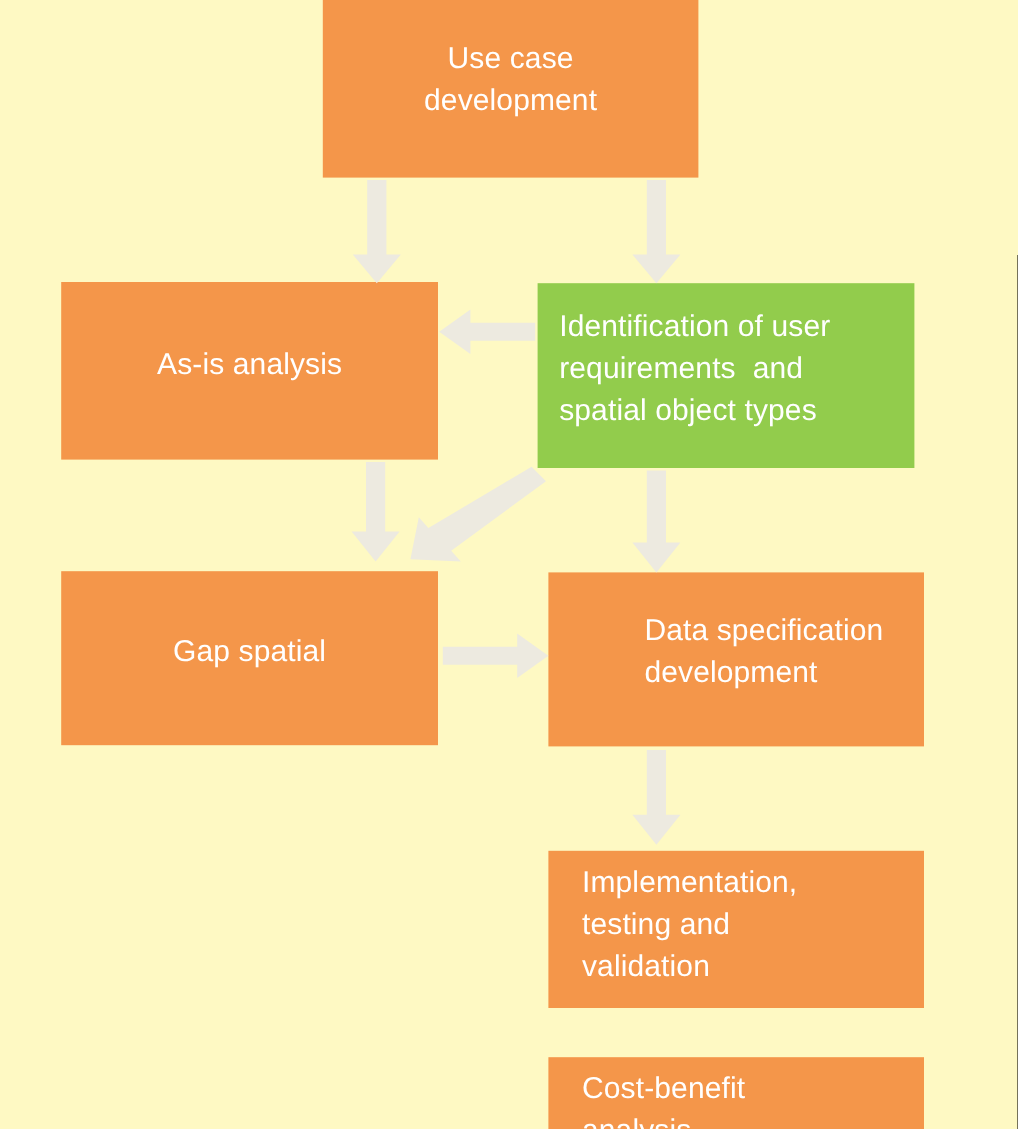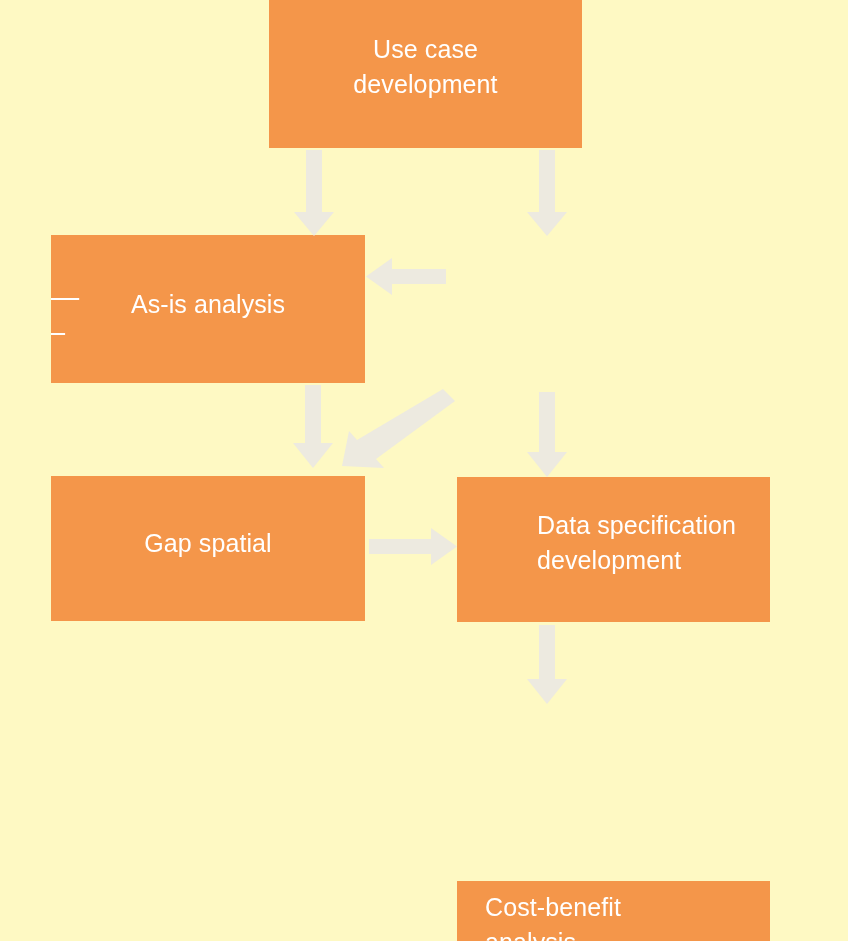--- a/index.html
+++ b/index.html
@@ -49,34 +49,44 @@
 </head>
 <body>
 
 <div id="canvas">
 
   <div class="node orange center" style="left:269px; top:-8px; width:313px; height:156px;">
     <span class="txt" style="top:40px;">Use case
 development</span>
   </div>
 
-  <div class="node orange center" style="left:51px; top:235px; width:314px; height:148px;text-decoration:underline;">
+  <div class="node orange center" style="left:51px; top:235px; width:314px; height:148px;">
     <span class="txt" style="top:52px;">As-is analysis</span>
   </div>
 
+  <div class="node green left" style="left:448px; top:236px; width:314px; height:154px;">
+    <span class="txt" style="top:19px; padding:0 0 0 18px;">Identification of user
+requirements  and
+spatial object types</span>
+  </div>
 
   <div class="node orange center" style="left:51px; top:476px; width:314px; height:145px;">
     <span class="txt" style="top:50px;">Gap spatial</span>
   </div>
 
   <div class="node orange left" style="left:457px; top:477px; width:313px; height:145px;">
     <span class="txt" style="top:31px; padding:0 0 0 36px;margin-left:44px;">Data specification
 development</span>
   </div>
 
+  <div class="node orange left" style="left:457px; top:709px; width:313px; height:131px;">
+    <span class="txt" style="top:9px; padding:0 0 0 28px;">Implementation,
+testing and
+validation</span>
+  </div>
 
   <div class="node orange left" style="left:457px; top:845px; width:313px; height:96px;margin-top:36px;">
     <span class="txt" style="top:9px; padding:0 0 0 28px;">Cost-benefit
 analysis</span>
   </div>
 
   <svg class="arrow-layer" viewBox="0 0 848 941" width="848" height="941">
 
     <g>
       <path fill="#EDEAE0" d="M306 150 h16 v62 h12 l-20 24 l-20 -24 h12 z"></path>

